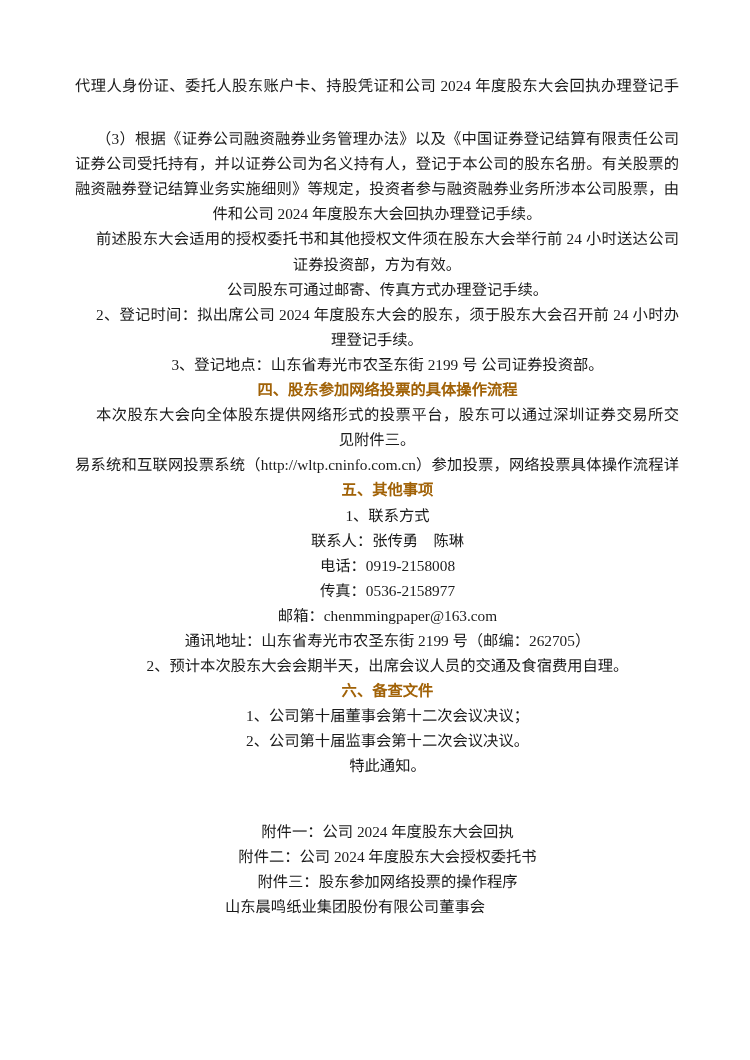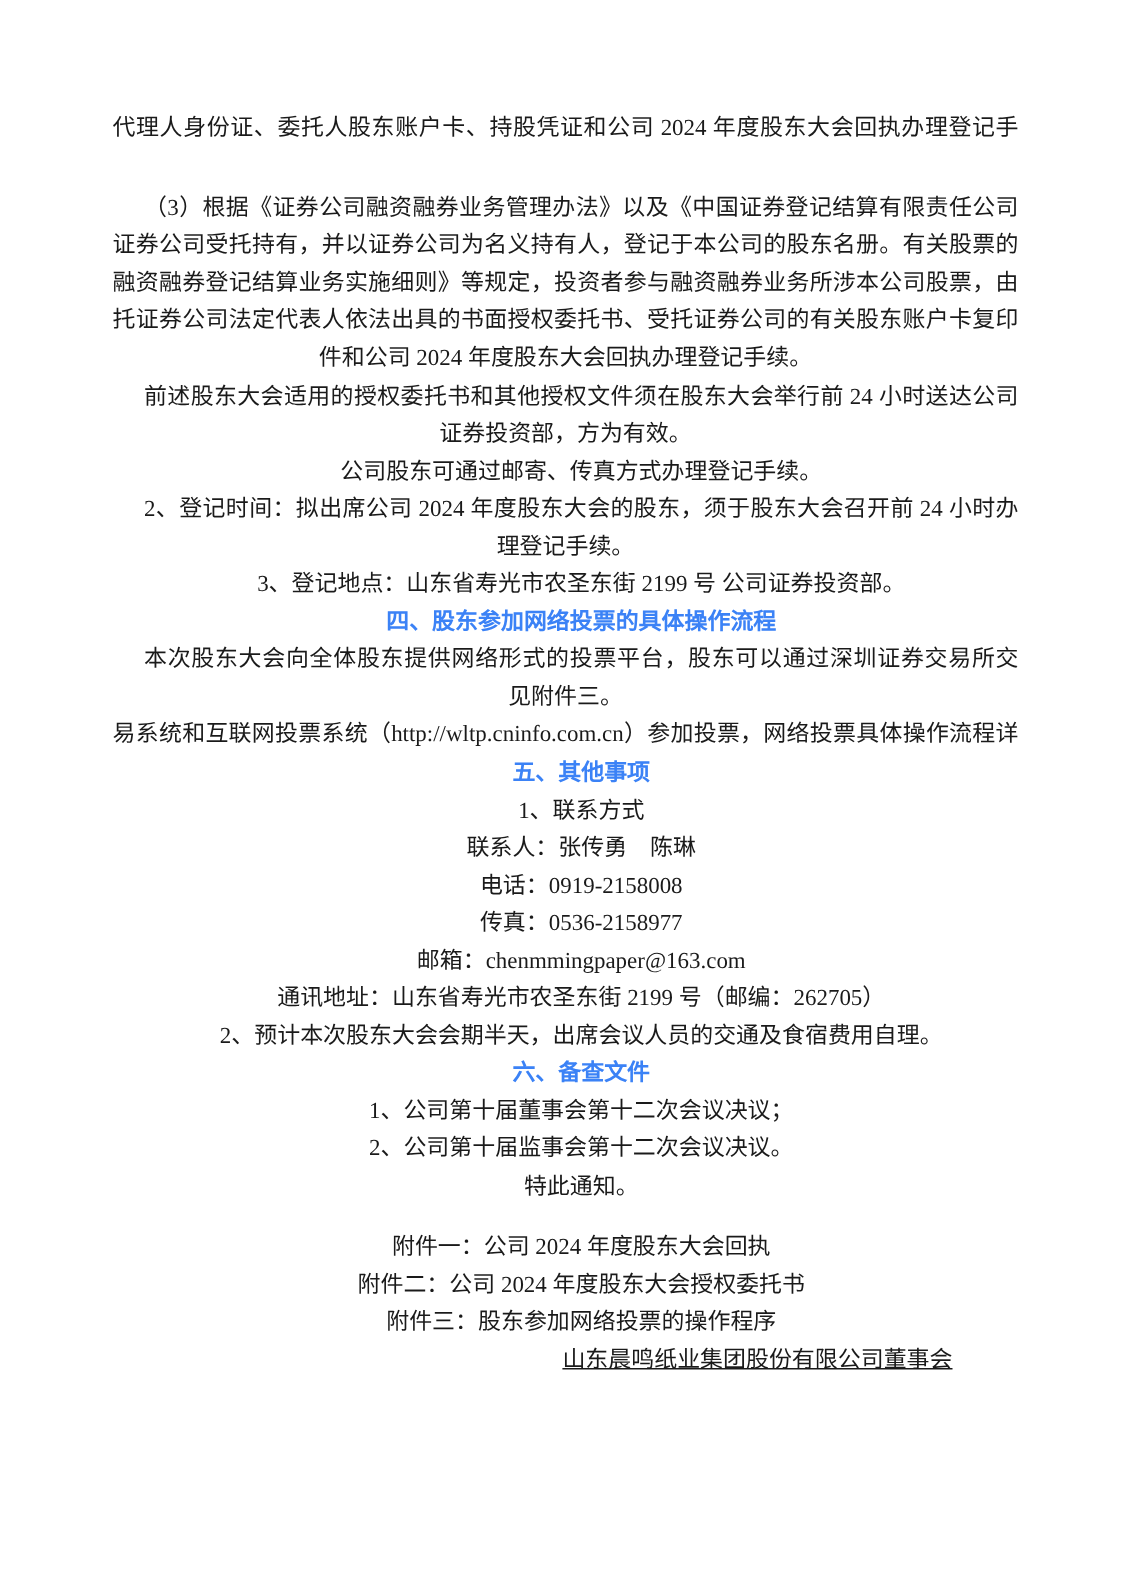--- a/index.html
+++ b/index.html
@@ -30,36 +30,35 @@
     text-align: center;
   }
   
   .fill {
     white-space: normal;
     text-align: justify;
     text-align-last: justify;
   }
   
   .ind { padding-left: 21px; }
-  .bold { font-weight: bold; color: #3b82f6; }
+  .bold { font-weight: bold; color: #a16207; }
   
   .gap-a { margin-top: 28px; }
-  .gap-b { margin-top: 15px; }
+  .gap-b { margin-top: 40px; }
   
-  .sig { text-align: right; padding-right: 44px; text-decoration: underline; }
+  .sig { padding-right: 44px; }
 </style>
 </head>
 <body>
 
 <div class="page">
   <div class="ln fill">代理人身份证、委托人股东账户卡、持股凭证和公司 2024 年度股东大会回执办理登记手续。</div>
   <div class="ln ind fill gap-a">（3）根据《证券公司融资融券业务管理办法》以及《中国证券登记结算有限责任公司</div>
   <div class="ln fill">证券公司受托持有，并以证券公司为名义持有人，登记于本公司的股东名册。有关股票的</div>
   <div class="ln fill">融资融券登记结算业务实施细则》等规定，投资者参与融资融券业务所涉本公司股票，由</div>
-  <div class="ln fill">托证券公司法定代表人依法出具的书面授权委托书、受托证券公司的有关股东账户卡复印</div>
   <div class="ln">件和公司 2024 年度股东大会回执办理登记手续。</div>
   <div class="ln ind fill">前述股东大会适用的授权委托书和其他授权文件须在股东大会举行前 24 小时送达公司</div>
   <div class="ln">证券投资部，方为有效。</div>
   <div class="ln ind">公司股东可通过邮寄、传真方式办理登记手续。</div>
   <div class="ln ind fill">2、登记时间：拟出席公司 2024 年度股东大会的股东，须于股东大会召开前 24 小时办</div>
   <div class="ln">理登记手续。</div>
   <div class="ln ind">3、登记地点：山东省寿光市农圣东街 2199 号  公司证券投资部。</div>
   <div class="ln ind bold">四、股东参加网络投票的具体操作流程</div>
   <div class="ln ind fill">本次股东大会向全体股东提供网络形式的投票平台，股东可以通过深圳证券交易所交</div>
   <div class="ln">见附件三。</div>

